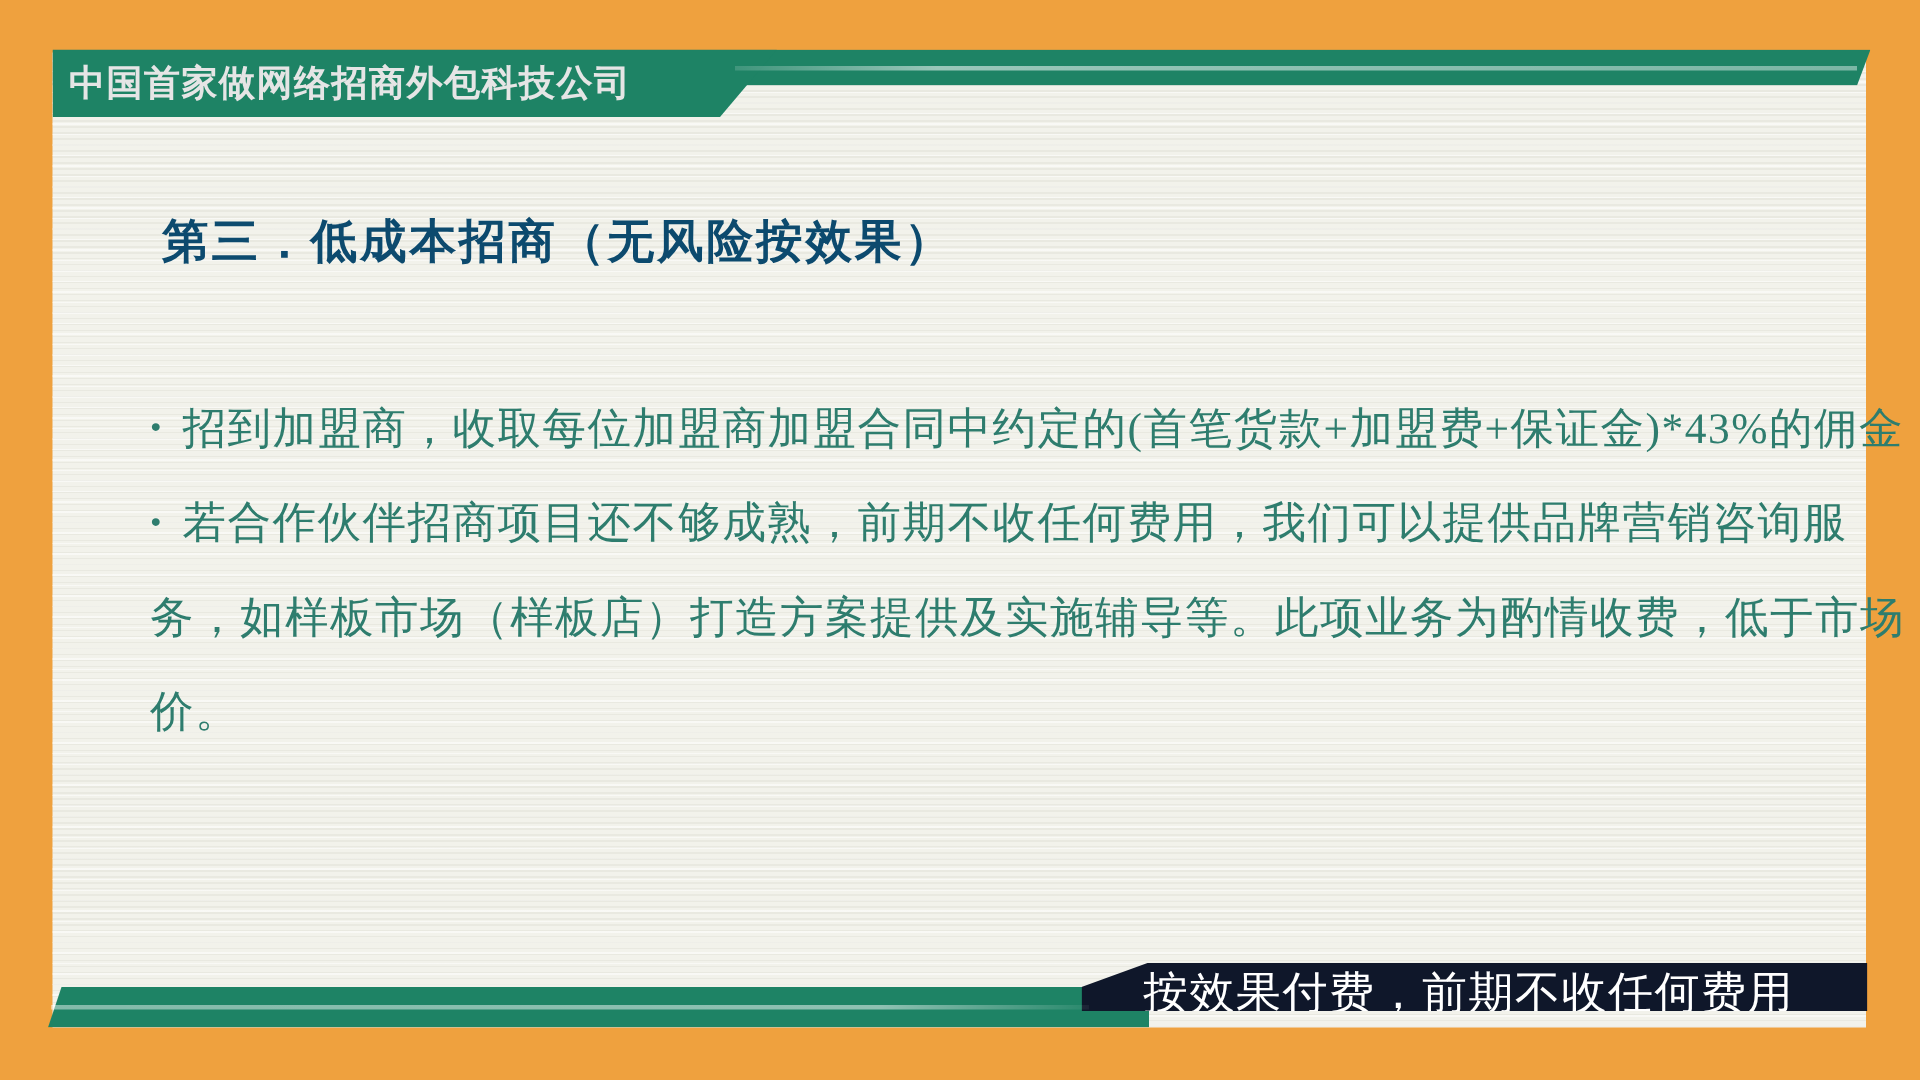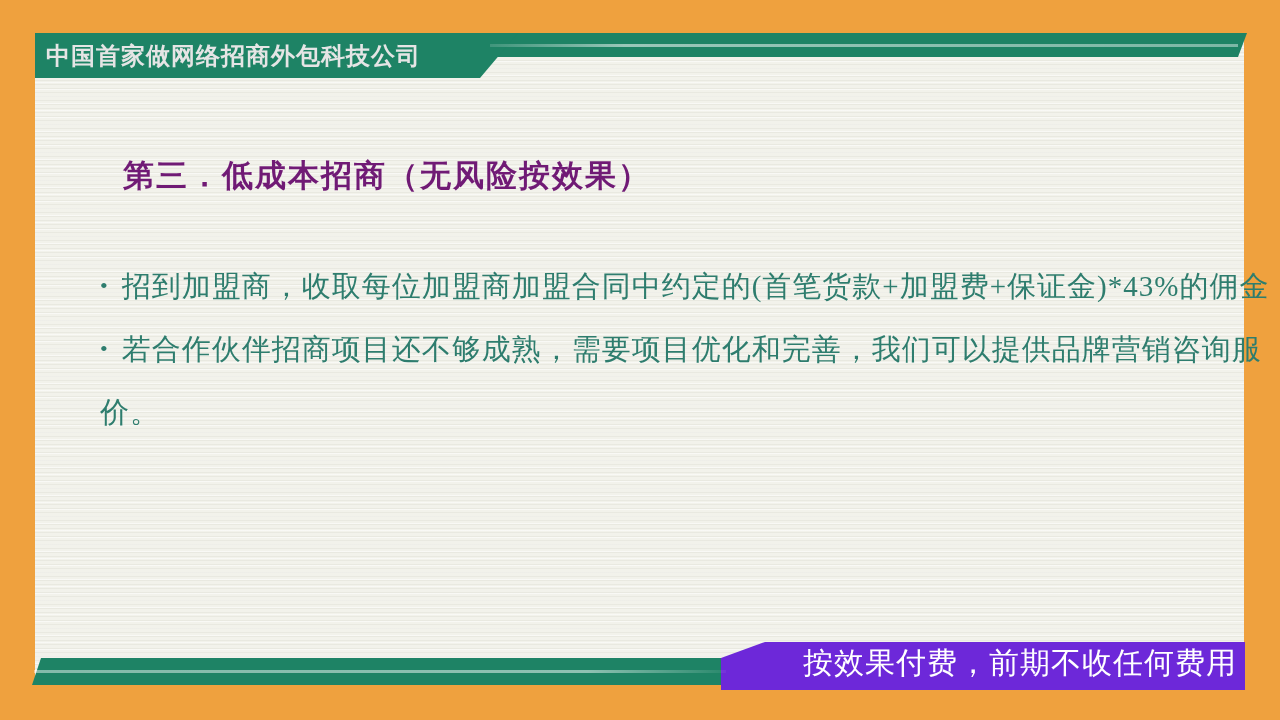--- a/index.html
+++ b/index.html
@@ -69,25 +69,25 @@
     line-height: 45px;
     padding-left: 11px;
     box-sizing: border-box;
     white-space: nowrap;
   }
   
   .title {
     position: absolute;
     left: 108px;
     top: 140px;
-    margin: 15px;
+    margin: 0;
     font-size: 31px;
     font-weight: bold;
     letter-spacing: 2px;
-    color: #701a75;
+    color: #0c4a6e;
     white-space: nowrap;
     z-index: 5;
   }
   
   .body-text {
     position: absolute;
     left: 100px;
     top: 255px;
     width: 1096px;
     font-family: "Liberation Serif", "DejaVu Serif", serif;
@@ -129,29 +129,29 @@
     height: 3px;
     background: linear-gradient(to right,
       rgba(255,255,255,0.45) 0%, rgba(255,255,255,0.5) 80%, rgba(255,255,255,0.05));
     z-index: 4;
   }
   .bottom-block {
     position: absolute;
     left: 721px;
     top: 642px;
     width: 524px;
-    height: 48px;
-    background: #6d28d9;
+    height: 32px;
+    background: #0f172a;
     clip-path: polygon(44px 0, 100% 0, 100% 100%, 0 100%, 0 16px);
     z-index: 3;
     color: #FFFFFF;
     font-size: 30px;
     letter-spacing: 1px;
     line-height: 42px;
-    text-align: right;
+    text-align: center;
     padding-right: 8px;
     box-sizing: border-box;
     white-space: nowrap;
   }
 </style>
 </head>
 <body>
 
 <div class="slide">
 
@@ -163,21 +163,24 @@
     <span>中国首家做网络招商外包科技公司</span>
   </div>
 
   <h1 class="title">第三．低成本招商（无风险按效果）</h1>
 
   <div class="body-text">
       <div class="body-line">
       <span class="bullet">•</span><span class="line-text">招到加盟商，收取每位加盟商加盟合同中约定的(首笔货款+加盟费+保证金)*43%的佣金</span>
     </div>
       <div class="body-line">
-      <span class="bullet">•</span><span class="line-text">若合作伙伴招商项目还不够成熟，需要项目优化和完善，我们可以提供品牌营销咨询服</span>
+      <span class="bullet">•</span><span class="line-text">若合作伙伴招商项目还不够成熟，前期不收任何费用，我们可以提供品牌营销咨询服</span>
+    </div>
+      <div class="body-line">
+      <span class="bullet"></span><span class="line-text">务，如样板市场（样板店）打造方案提供及实施辅导等。此项业务为酌情收费，低于市场</span>
     </div>
       <div class="body-line">
       <span class="bullet"></span><span class="line-text">价。</span>
     </div>
     </div>
 
   <div class="bottom-strip"></div>
   <div class="bottom-highlight"></div>
   <div class="bottom-block">
     <span>按效果付费，前期不收任何费用</span>

